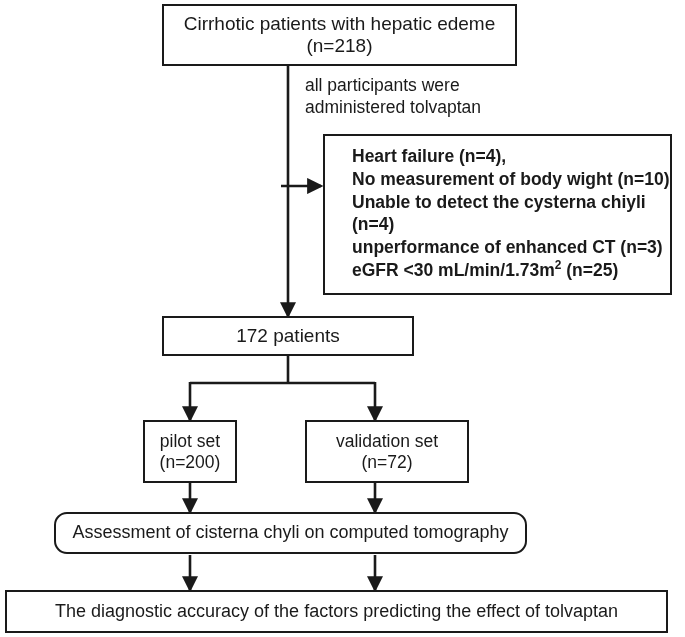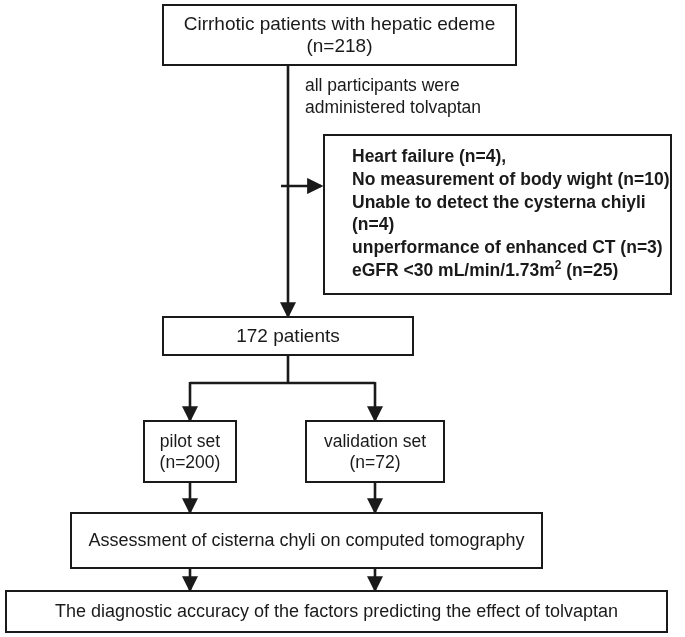--- a/index.html
+++ b/index.html
@@ -113,20 +113,20 @@
 Unable to detect the cysterna chiyli (n=4)
 unperformance of enhanced CT (n=3)</div>
     <div class="excl-list" style="font-size:17.5px; padding-left:13px;"><span>eGFR &lt;30 mL/min/1.73m</span><sup>2</sup><span> (n=25)</span></div>
   </div>
 
   <div class="box" style="left:162px; top:316px; width:252px; height:40px; font-size:19px;">172 patients</div>
 
   <div class="box" style="left:143px; top:420px; width:94px; height:63px; font-size:17.5px;">pilot set
 (n=200)</div>
 
-  <div class="box" style="left:305px; top:420px; width:140px; height:63px; font-size:17.5px;">validation set
+  <div class="box" style="left:305px; top:420px; width:164px; height:63px; font-size:17.5px;">validation set
 (n=72)</div>
 
-  <div class="box" style="left:70px; top:512px; width:473px; height:57px; font-size:18px;">Assessment of cisterna chyli on computed tomography</div>
+  <div class="box" style="left:54px; top:512px; width:473px; height:42px; font-size:18px;border-radius:13px;">Assessment of cisterna chyli on computed tomography</div>
 
   <div class="box" style="left:5px; top:590px; width:663px; height:43px; font-size:18px;">The diagnostic accuracy of the factors predicting the effect of tolvaptan</div>
 
 </div>
 
 </body></html>

